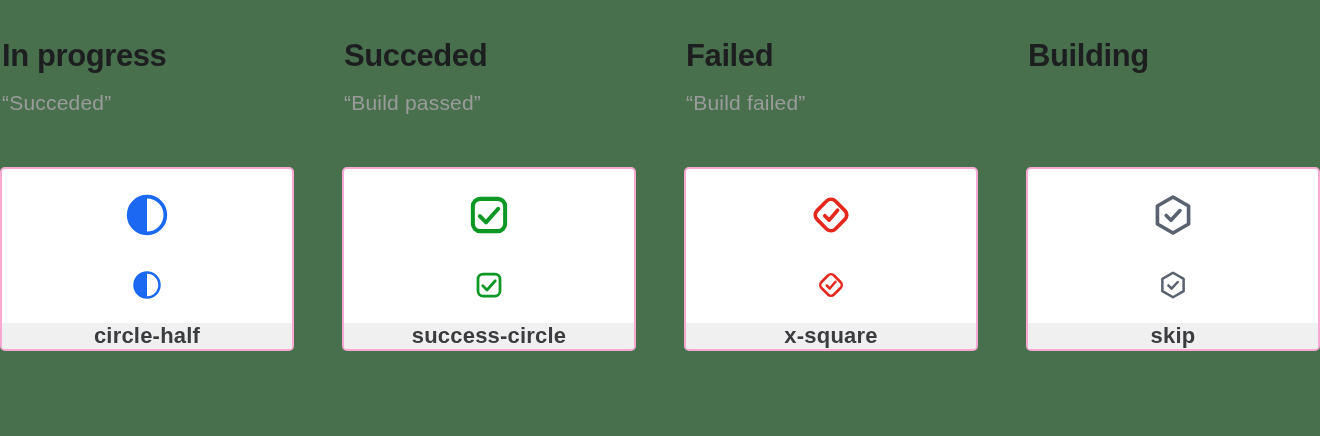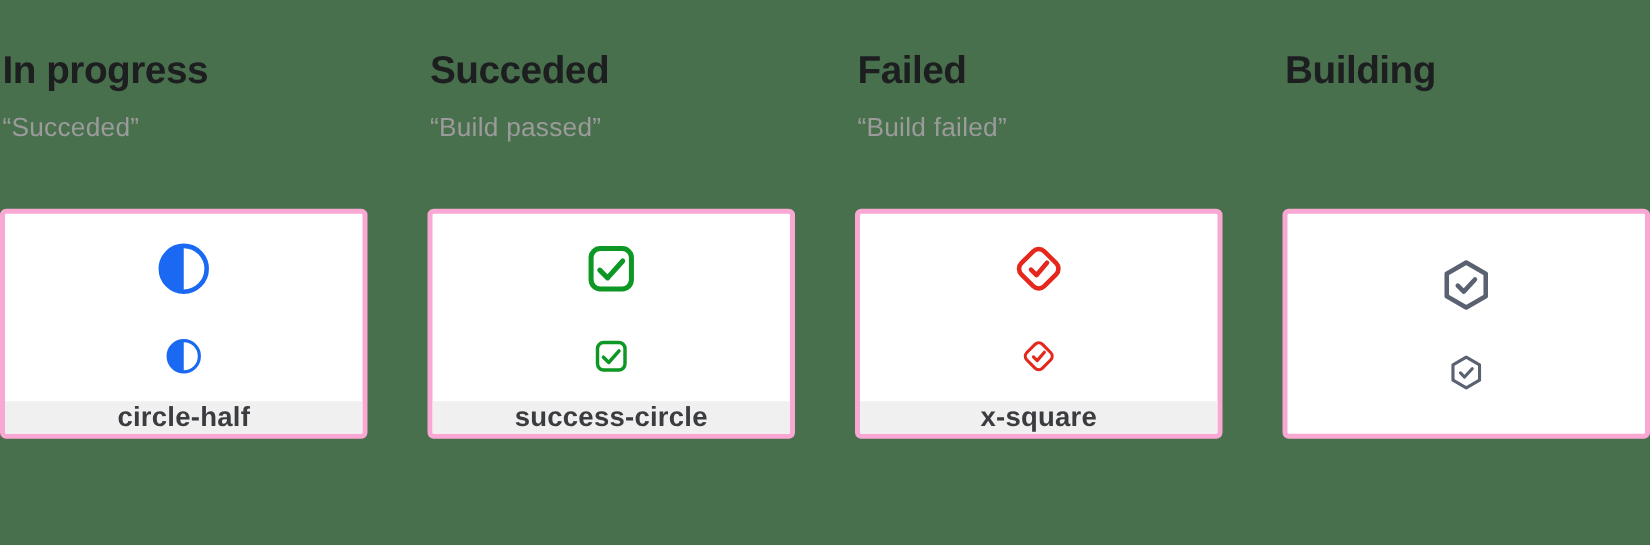--- a/index.html
+++ b/index.html
@@ -22,21 +22,21 @@
     letter-spacing: -0.4px; white-space: nowrap;
   }
   .col-quote {
     position: absolute; top: 91px; left: 2px;
     font-size: 21px; font-weight: 500; color: #9b9b9b;
     letter-spacing: 0.2px; white-space: nowrap;
   }
   .card {
     position: absolute; top: 167px; left: 0; right: 0; bottom: 0;
     background: #ffffff;
-    border: 4px solid #f9a8d4;
+    border: 2px solid #f9a8d4;
     border-radius: 5px;
     display: flex; flex-direction: column;
     overflow: hidden;
     justify-content: flex-end;
   }
   .icon-area {
     height: 199px;
     display: flex; flex-direction: column;
     align-items: center; justify-content: center;
     gap: 33px;
@@ -141,16 +141,19 @@
             <path d="M8.3 12.3 L10.9 14.9 L15.8 9.6" stroke="currentColor" stroke-width="2" stroke-linecap="round" stroke-linejoin="round"></path>
           </svg>
         </span>
         <span class="icon-small" style="color: rgb(90, 97, 112);">
           <svg viewBox="0 0 24 24" fill="none">
             <path d="M12 2.2 L20.5 7.1 L20.5 16.9 L12 21.8 L3.5 16.9 L3.5 7.1 Z" stroke="currentColor" stroke-width="2" stroke-linejoin="round"></path>
             <path d="M8.3 12.3 L10.9 14.9 L15.8 9.6" stroke="currentColor" stroke-width="2" stroke-linecap="round" stroke-linejoin="round"></path>
           </svg>
         </span>
       </div>
+      <div class="card-footer">
+        <span class="card-label">skip</span>
+      </div>
     </div>
   </section>
 
 </div>
 
 </body></html>

